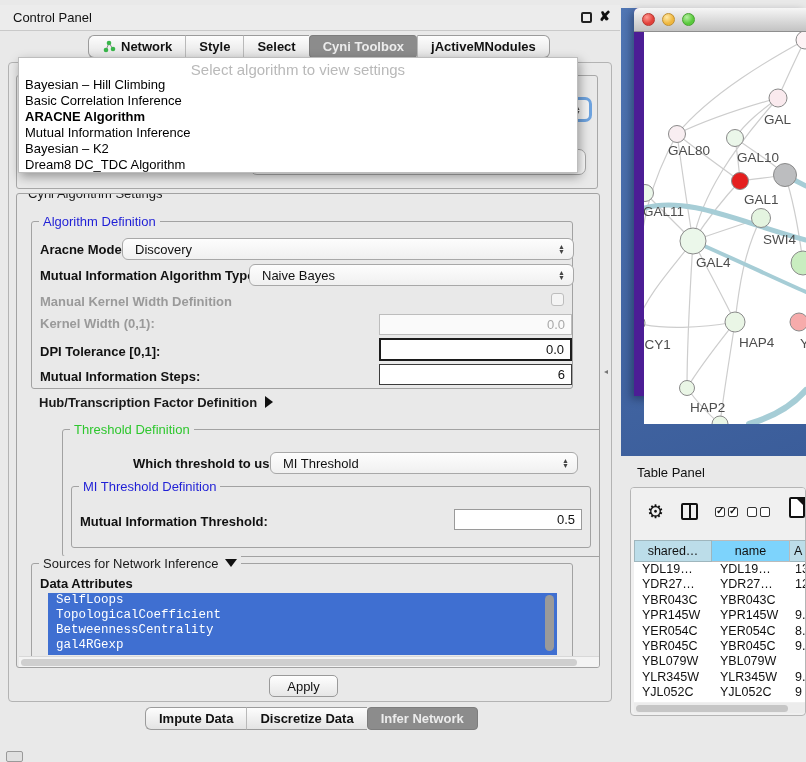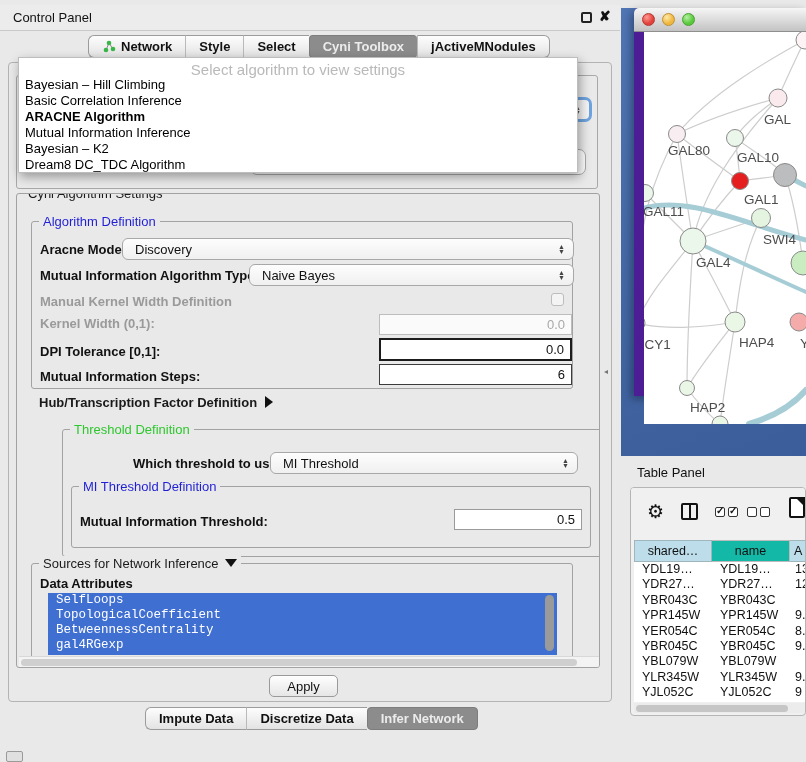--- a/index.html
+++ b/index.html
@@ -100,21 +100,21 @@
   .cb-pair { display:flex; gap:3px; }
   .cb { width:10px; height:10px; border:1.5px solid #333; border-radius:2px; position:relative; background:#fff; }
   .cb.checked::after { content:"✓"; position:absolute; left:0px; top:-3px; font-size:10px; font-weight:bold; color:#111; }
   .page-ico { left:158px; top:9px; width:16px; height:21px; border:2px solid #111; border-radius:2px; background:#fff; }
   .page-ico::after{ content:""; position:absolute; right:-2px; top:-2px; border:5px solid #111; border-left-color:transparent; border-bottom-color:transparent; }
 
   .tp-header { display:flex; left:3px; top:52px; height:22px; }
   .tp-hcell { width:78px; border:1px solid #9fb6bd; border-left:none; display:flex; align-items:center; justify-content:center; font-size:12.5px; color:#111; }
   .tp-hcell:first-child { border-left:1px solid #9fb6bd; }
   .tp-hcell.blue { background:#bcdde9; }
-  .tp-hcell.gray { background:#14b8a6; border-color:#bbb; }
+  .tp-hcell.gray { background:#7dd3fc; border-color:#bbb; }
   .tp-hcell.cut { width:16px; justify-content:flex-start; padding-left:4px; overflow:hidden; }
   .tp-rows { left:3px; top:74px; width:200px; height:140px; background:#fff; overflow:hidden; }
   .tp-row { display:flex; height:15.4px; line-height:15.4px; font-size:12.5px; color:#111; }
   .tp-cell { width:78px; padding-left:8px; white-space:nowrap; overflow:hidden; }
   .tp-cell.num { width:17px; padding-left:5px; }
   .tp-hscroll { left:3px; top:215px; width:173px; height:10px; background:#ececec; }
   .tp-hscroll-thumb { left:2px; top:1.5px; width:152px; height:7px; background:#c6c6c6; border-radius:4px; }
 
   .divider-handle { left:604px; top:367px; font-size:8px; color:#777; }
 </style>

